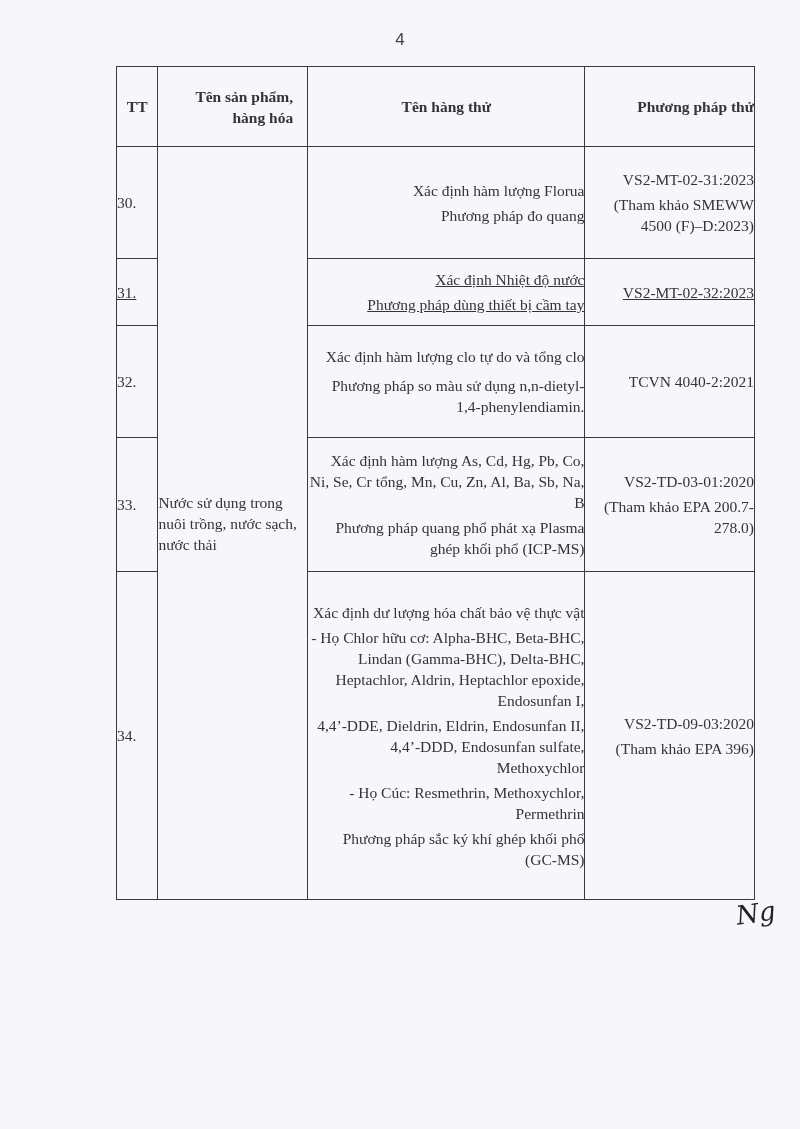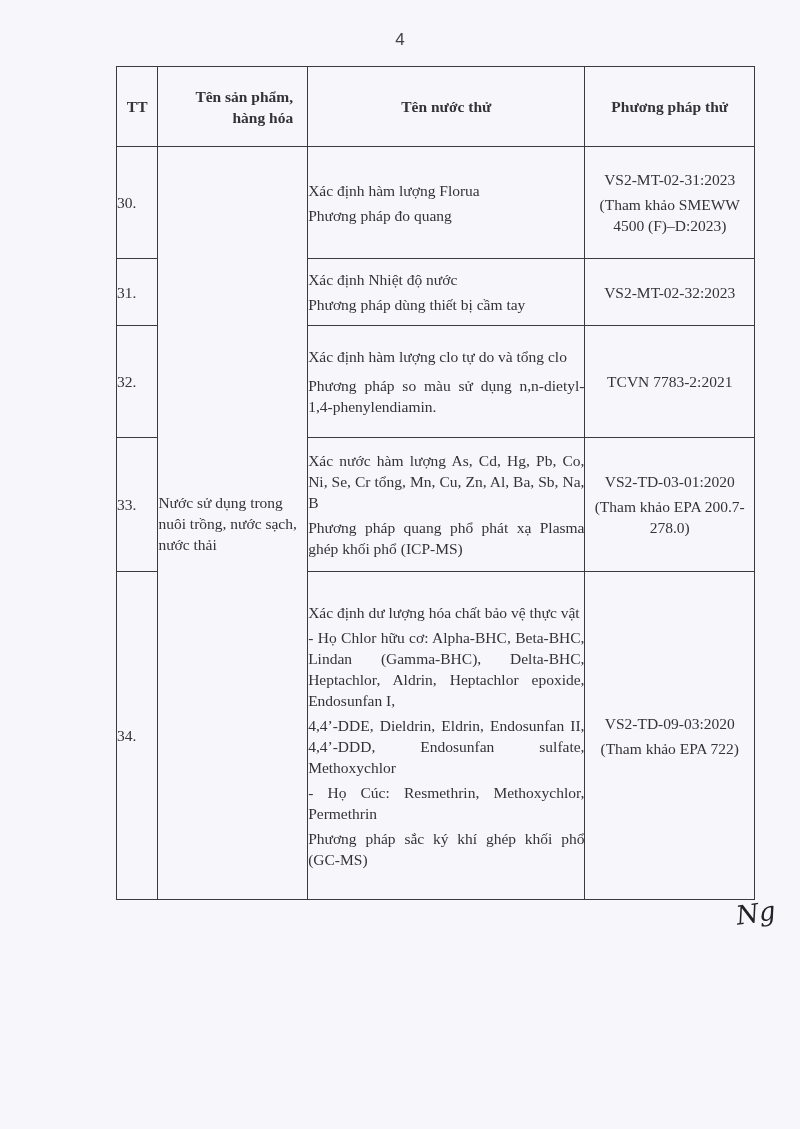--- a/index.html
+++ b/index.html
@@ -23,103 +23,103 @@
   }
   table.main td, table.main th {
     border: 1.3px solid #3a3a40;
     padding: 0;
     vertical-align: middle;
   }
   th { font-weight: bold; text-align: center; }
   .c-tt { width: 42px; }
   .c-name { width: 127px; }
   .c-test { width: 290px; }
-  .c-method { width: 177px; }
+  .c-method { width: 177px; text-align: right; }
   td.tt { text-align: left; padding-left: 6px; }
   td.name { text-align: left; padding: 0 4px; }
   td.test { padding: 6px 7px; text-align: justify; }
   td.method { text-align: center; padding: 4px 6px; }
-  .p { margin: 0 0 4px 0; }
+  .p { margin: 0 0 4px 0; text-align: right; }
   .p:last-child { margin-bottom: 0; }
   .sig {
     position: absolute; left: 736px; top: 898px;
     font-family: "DejaVu Serif", serif; font-style: italic;
     font-size: 26px; color: #22222a; transform: rotate(-8deg);
   }
 </style>
 </head>
 <body>
 
 <div class="page-number">4</div>
 
 <table class="main">
   <thead>
     <tr style="height:80px;">
       <th class="c-tt">TT</th>
       <th class="c-name" style="padding:0 14px;text-align:right;">Tên sản phẩm, hàng hóa</th>
-      <th class="c-test">Tên nước thử</th>
+      <th class="c-test">Tên hàng thử</th>
       <th class="c-method">Phương pháp thử</th>
     </tr>
   </thead>
   <tbody>
     <tr style="height:112px;">
       <td class="tt">30.</td>
       <td class="name" rowspan="5">
         <span>Nước sử dụng trong nuôi trồng, nước sạch, nước thải</span>
       </td>
       <td class="test">
         <div class="p">Xác định hàm lượng Florua</div>
         <div class="p">Phương pháp đo quang</div>
       </td>
       <td class="method">
         <div class="p">VS2-MT-02-31:2023</div>
         <div class="p">(Tham khảo SMEWW 4500 (F)–D:2023)</div>
       </td>
     </tr>
-    <tr style="height:67px;">
+    <tr style="height:67px;text-decoration:underline;">
       <td class="tt">31.</td>
       <td class="test">
         <div class="p">Xác định Nhiệt độ nước</div>
         <div class="p">Phương pháp dùng thiết bị cầm tay</div>
       </td>
       <td class="method">
         <div class="p">VS2-MT-02-32:2023</div>
       </td>
     </tr>
     <tr style="height:112px;">
       <td class="tt">32.</td>
       <td class="test">
         <div class="p" style="margin-bottom:8px;">Xác định hàm lượng clo tự do và tổng clo</div>
         <div class="p">Phương pháp so màu sử dụng n,n-dietyl-1,4-phenylendiamin.</div>
       </td>
       <td class="method">
-        <div class="p">TCVN 7783-2:2021</div>
+        <div class="p">TCVN 4040-2:2021</div>
       </td>
     </tr>
     <tr style="height:134px;">
       <td class="tt">33.</td>
       <td class="test">
-        <div class="p">Xác nước hàm lượng As, Cd, Hg, Pb, Co, Ni, Se, Cr tổng, Mn, Cu, Zn, Al, Ba, Sb, Na, B</div>
+        <div class="p">Xác định hàm lượng As, Cd, Hg, Pb, Co, Ni, Se, Cr tổng, Mn, Cu, Zn, Al, Ba, Sb, Na, B</div>
         <div class="p">Phương pháp quang phổ phát xạ Plasma ghép khối phổ (ICP-MS)</div>
       </td>
       <td class="method">
         <div class="p">VS2-TD-03-01:2020</div>
         <div class="p">(Tham khảo EPA 200.7-278.0)</div>
       </td>
     </tr>
     <tr style="height:328px;">
       <td class="tt">34.</td>
       <td class="test">
         <div class="p">Xác định dư lượng hóa chất bảo vệ thực vật</div>
         <div class="p">- Họ Chlor hữu cơ: Alpha-BHC, Beta-BHC, Lindan (Gamma-BHC), Delta-BHC, Heptachlor, Aldrin, Heptachlor epoxide, Endosunfan I,</div>
         <div class="p">4,4’-DDE, Dieldrin, Eldrin, Endosunfan II, 4,4’-DDD, Endosunfan sulfate, Methoxychlor</div>
         <div class="p">- Họ Cúc: Resmethrin, Methoxychlor, Permethrin</div>
         <div class="p">Phương pháp sắc ký khí ghép khối phổ (GC-MS)</div>
       </td>
       <td class="method">
         <div class="p">VS2-TD-09-03:2020</div>
-        <div class="p">(Tham khảo EPA 722)</div>
+        <div class="p">(Tham khảo EPA 396)</div>
       </td>
     </tr>
   </tbody>
 </table>
 
 <div class="sig">Ng</div>
 
 </body></html>

